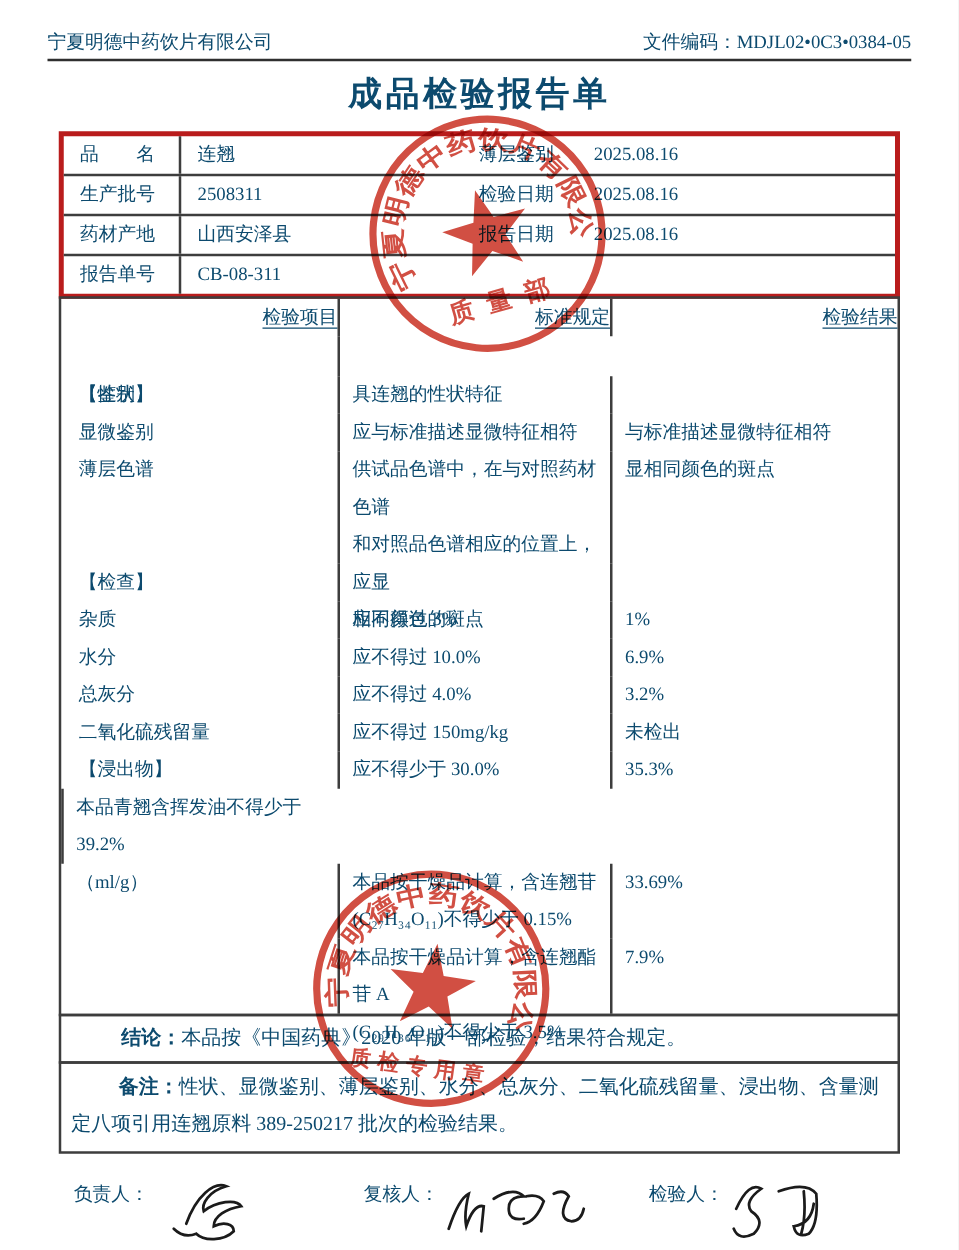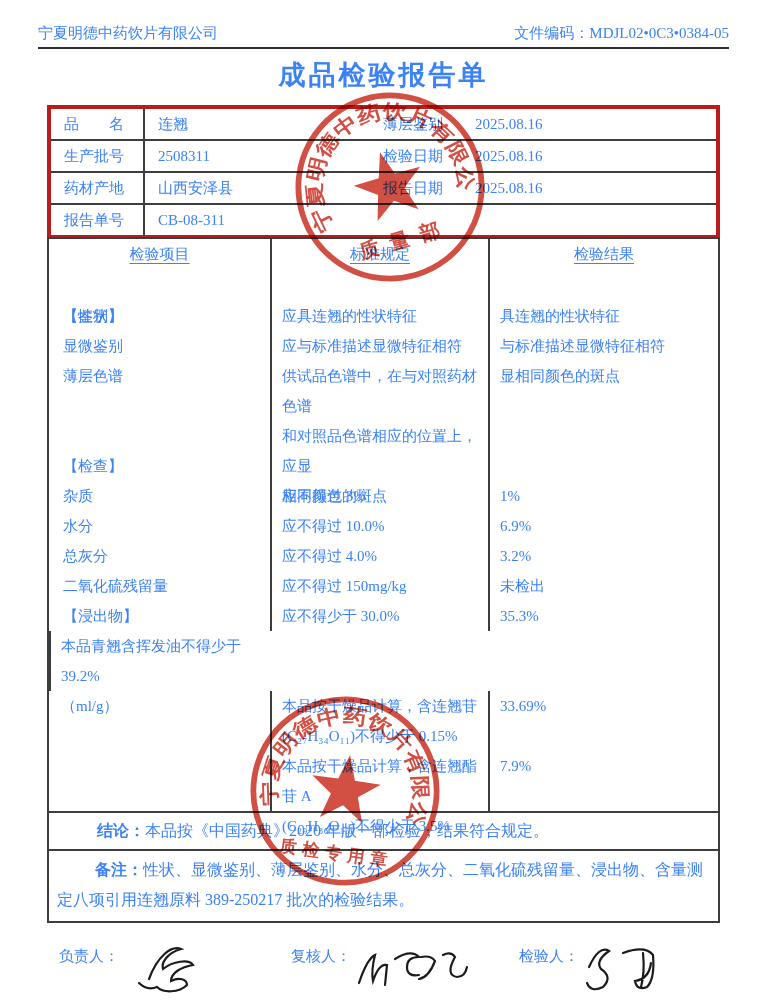--- a/index.html
+++ b/index.html
@@ -1,18 +1,18 @@
 <!DOCTYPE html>
 <html><head>
 <meta charset="utf-8">
 <style>
   html,body{margin:0;padding:0;background:#e8e8e8;}
   .sheet{
     position:relative;width:767px;height:1000px;background:#ffffff;
-    font-family:"Liberation Serif","DejaVu Serif",serif;color:#3b82f6;
+    font-family:"Liberation Serif","DejaVu Serif",serif;color:#0c4a6e;
     overflow:hidden;margin:0 auto;
   }
   
   .doc-header{display:flex;justify-content:space-between;align-items:flex-end;
     margin:24px 38px 0 38px;font-size:15px;}
   .header-rule{height:2px;background:#2f2f2f;margin:4px 38px 0 38px;}
   h1.title{margin:8px 0 12px 0;text-align:center;font-size:27px;letter-spacing:3px;font-weight:bold;}
   
   .content{margin:0 47px;}
   .info-table{border:4px solid #b91c1c;}
@@ -23,21 +23,21 @@
   .date-label{width:92px;flex:none;}
   .date-value{flex:1;}
   
   .main-table{border:2px solid #3d3d3d;margin-top:-2px;font-size:15px;}
   .mt-head{display:flex;height:30px;line-height:30px;}
   .mt-row{display:flex;}
   .c{box-sizing:border-box;white-space:pre-line;line-height:30px;}
   .c1{width:221px;padding-left:14px;flex:none;}
   .c2{width:218px;padding-left:10px;border-left:2px solid #3d3d3d;flex:none;}
   .c3{flex:1;padding-left:10px;border-left:2px solid #3d3d3d;}
-  .mt-head .c1,.mt-head .c2,.mt-head .c3{padding-left:0;text-align:center;}
+  .mt-head .c1,.mt-head .c2,.mt-head .c3{padding-left:0;text-align:right;}
   .mt-head span{text-decoration:underline;text-underline-offset:4px;}
   .h1r .c{height:30px;}
   .h2r .c{height:60px;}
   .h3r .c{height:90px;}
   .pt .c{padding-top:32px;}
   
   .band{border:2px solid #3d3d3d;margin-top:-2px;font-size:16px;}
   .band p{margin:0;padding:5px 10px;line-height:26px;text-indent:38px;}
   .band .lbl{font-weight:bold;}
   .remark p{text-indent:38px;line-height:30px;padding:4px 10px 6px 8px;}
@@ -95,21 +95,20 @@
 
     <div class="main-table">
       <div class="mt-head">
         <div class="c c1"><span>检验项目</span></div>
         <div class="c c2"><span>标准规定</span></div>
         <div class="c c3"><span>检验结果</span></div>
       </div>
 
       <div class="mt-row h1r pt">
         <div class="c c1">【性状】</div>
-        <div class="c c2">应具连翘的性状特征</div>
         <div class="c c3">具连翘的性状特征</div>
       </div>
       <div class="mt-row h1r">
         <div class="c c1">【鉴别】</div>
         <div class="c c2"></div>
         <div class="c c3"></div>
       </div>
       <div class="mt-row h1r">
         <div class="c c1">显微鉴别</div>
         <div class="c c2">应与标准描述显微特征相符</div>

